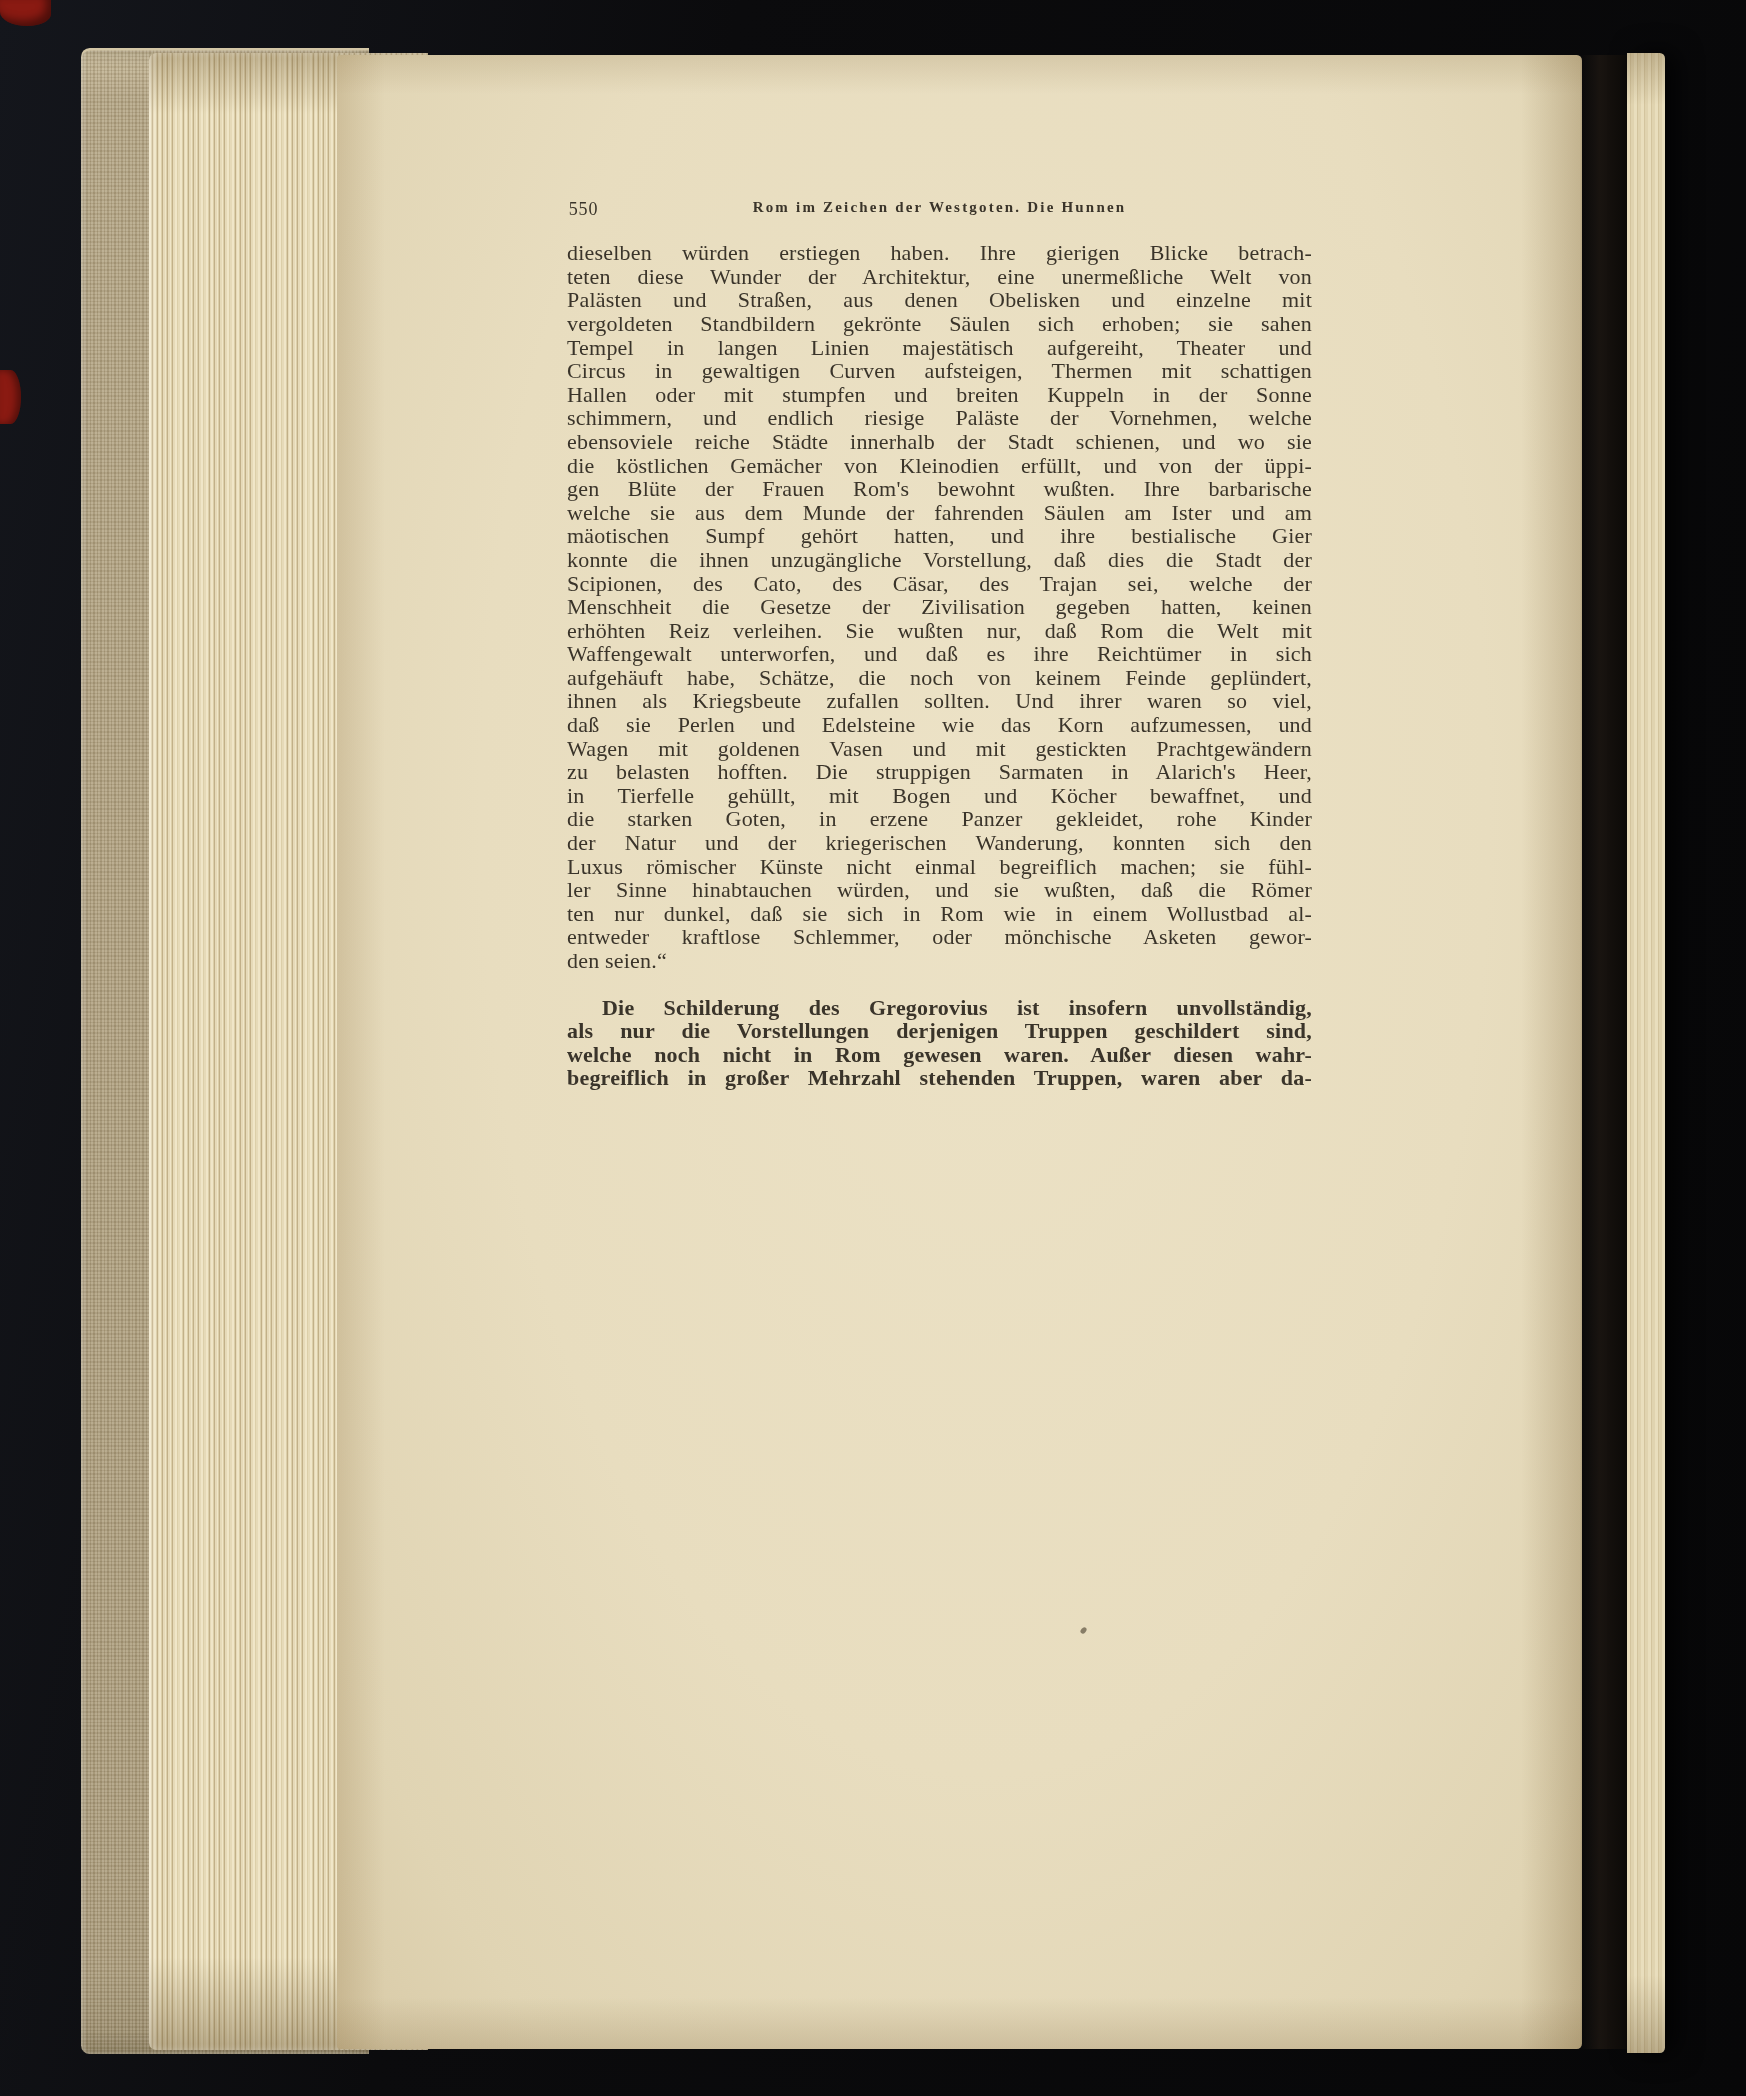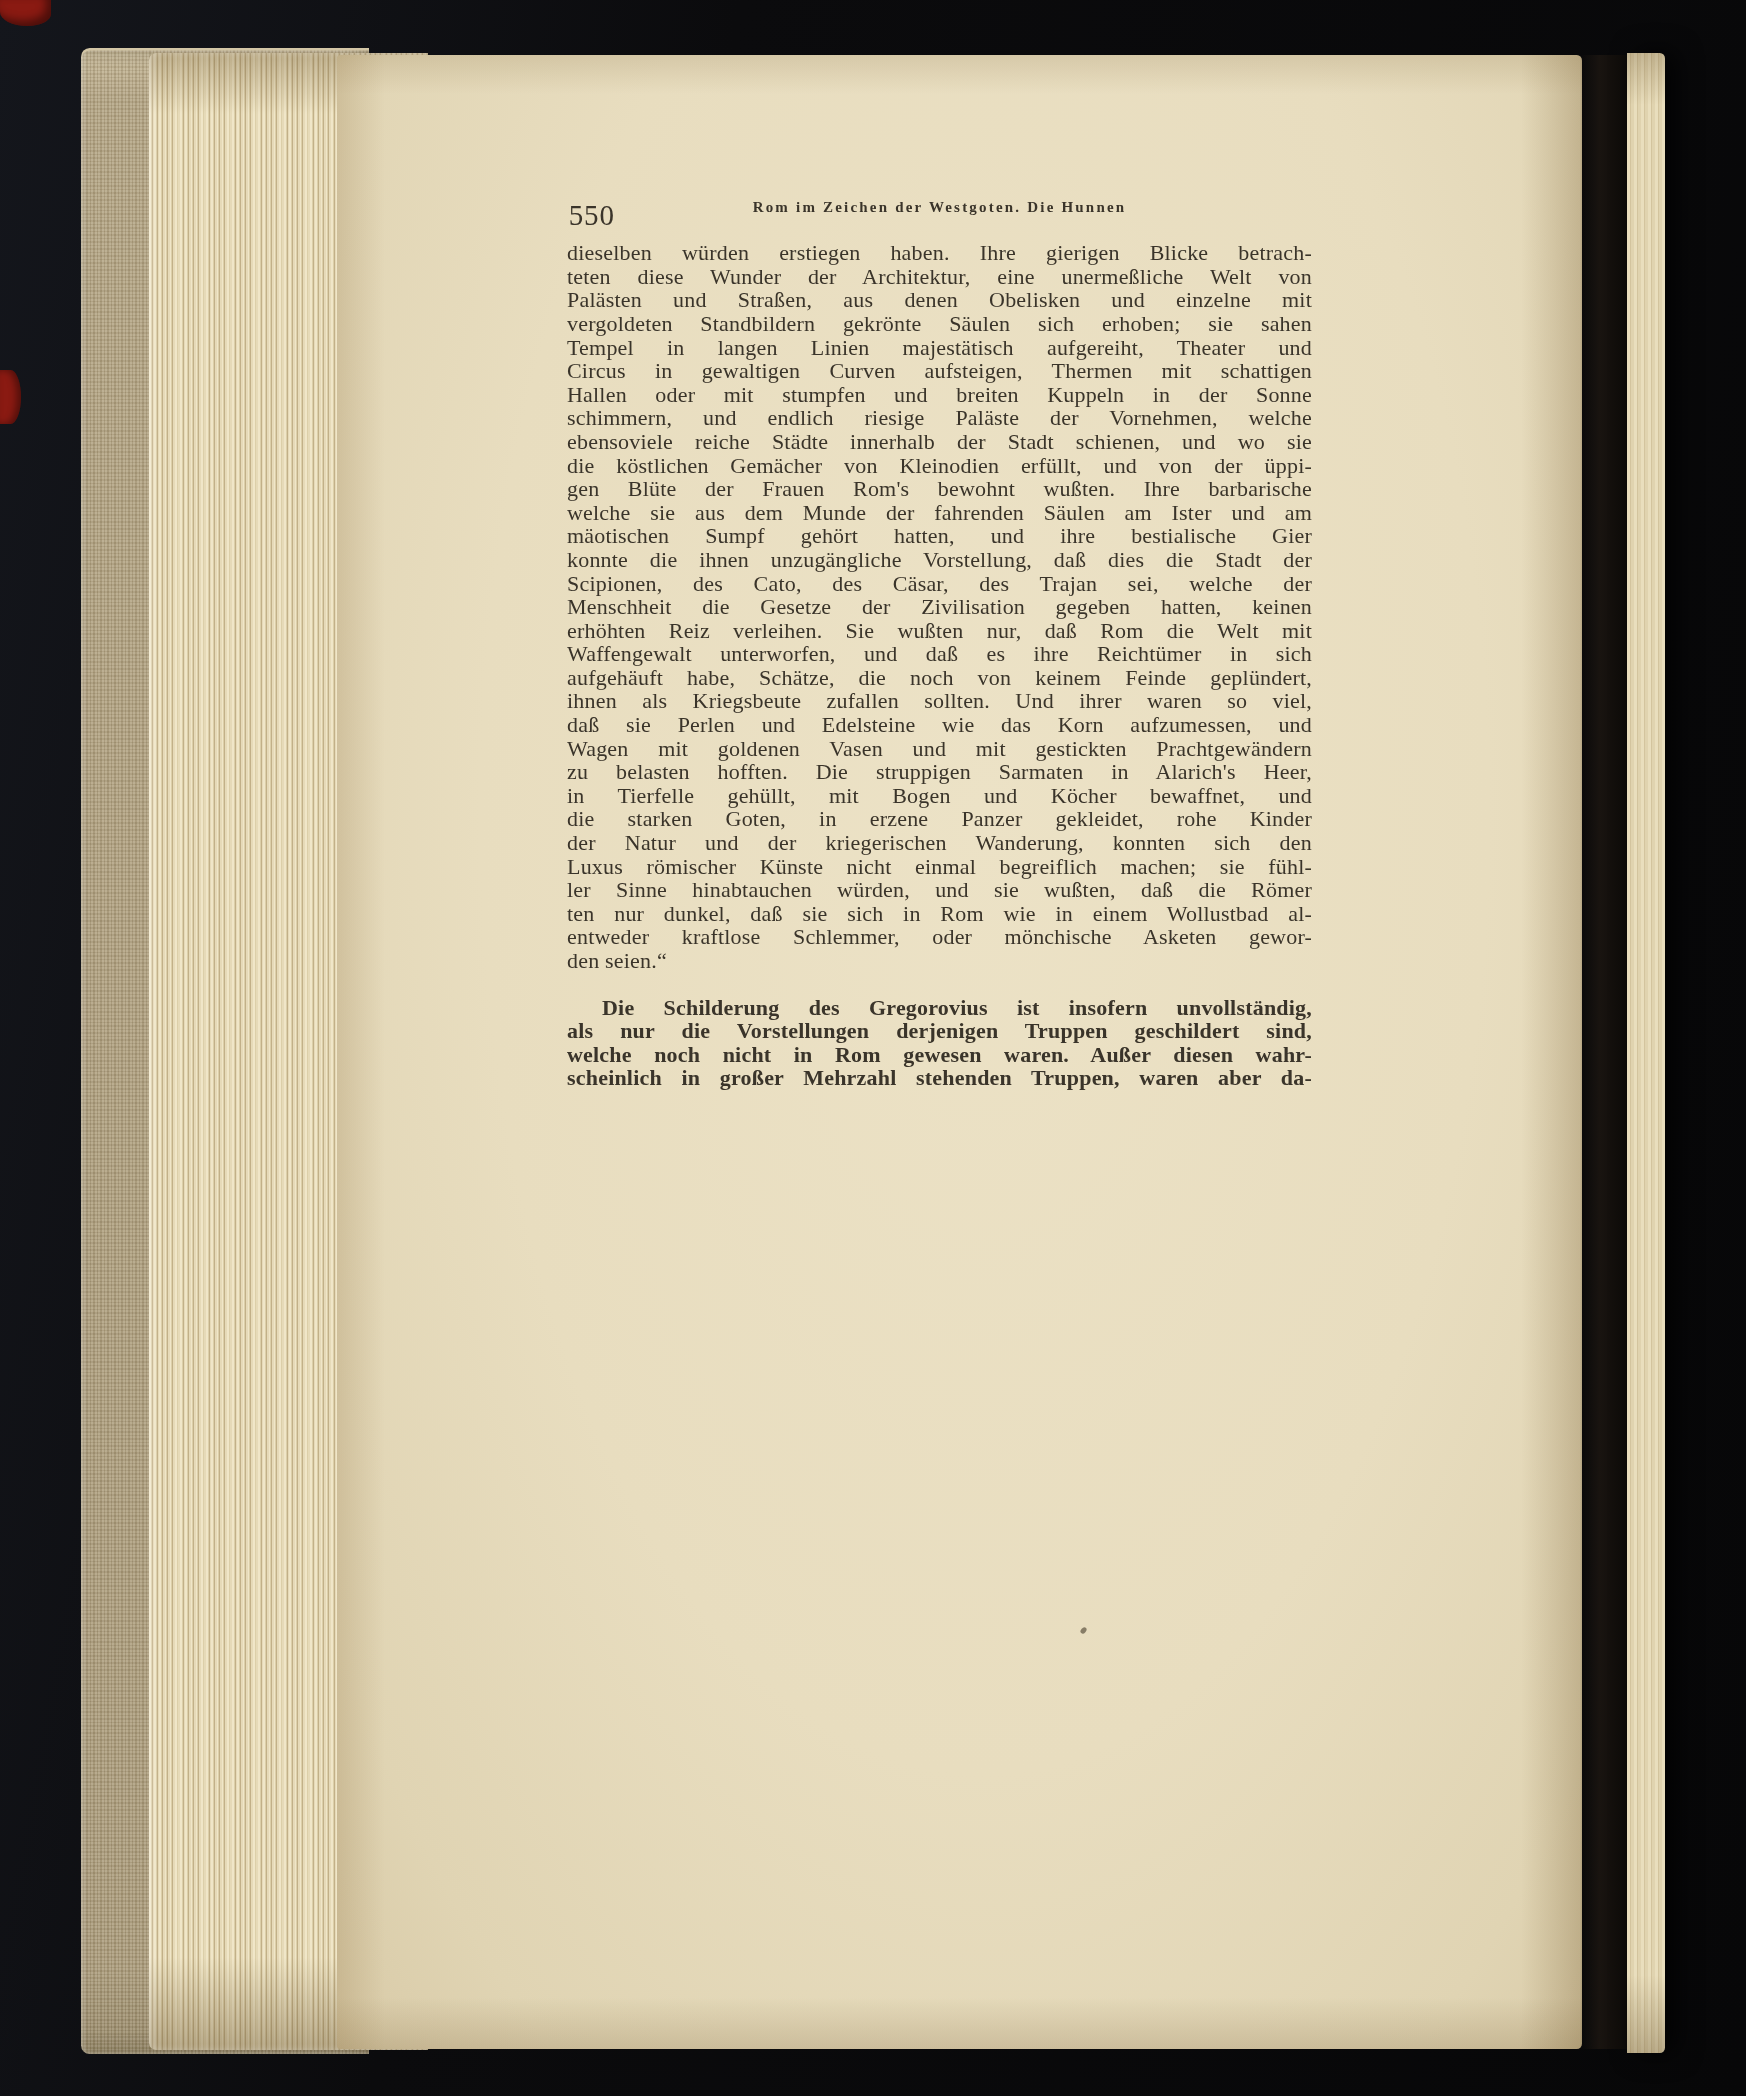--- a/index.html
+++ b/index.html
@@ -61,21 +61,21 @@
   .text-block{
     position:absolute;left:230px;top:144px;width:745px;
     color:#3a342a;
   }
   .page-header{
     position:relative;height:26px;margin-bottom:15.7px;
     font-size:21px;font-weight:700;
   }
   .page-number{
     position:absolute;left:1.7px;top:0;
-    font-size:29px;font-weight:400;letter-spacing:0.9px;
+    font-size:18px;font-weight:400;letter-spacing:0.9px;
   }
   .running-title{
     display:block;text-align:center;letter-spacing:2.2px;
     font-size:15px;
   }
   .para .line{
     display:block;height:23.6px;font-size:22px;letter-spacing:0.2px;
     text-align:justify;text-align-last:justify;white-space:normal;
   }
   .para-1 .line:last-child{text-align-last:left;}
@@ -134,21 +134,21 @@
             <div class="line">Luxus römischer Künste nicht einmal begreiflich machen; sie fühl-</div>
             <div class="line">ler Sinne hinabtauchen würden, und sie wußten, daß die Römer</div>
             <div class="line">ten nur dunkel, daß sie sich in Rom wie in einem Wollustbad al-</div>
             <div class="line">entweder kraftlose Schlemmer, oder mönchische Asketen gewor-</div>
             <div class="line">den seien.“</div>
           </div>
         <div class="para para-2">
             <div class="line">Die Schilderung des Gregorovius ist insofern unvollständig,</div>
             <div class="line">als nur die Vorstellungen derjenigen Truppen geschildert sind,</div>
             <div class="line">welche noch nicht in Rom gewesen waren. Außer diesen wahr-</div>
-            <div class="line">scheinlich in großer Mehrzahl stehenden Truppen, waren aber da-</div>
+            <div class="line">begreiflich in großer Mehrzahl stehenden Truppen, waren aber da-</div>
           </div>
       </div>
       <div class="speck"></div>
     </div>
 
     <div class="page-gap"></div>
     <div class="facing-edge"></div>
   </div>
 
 </div>

